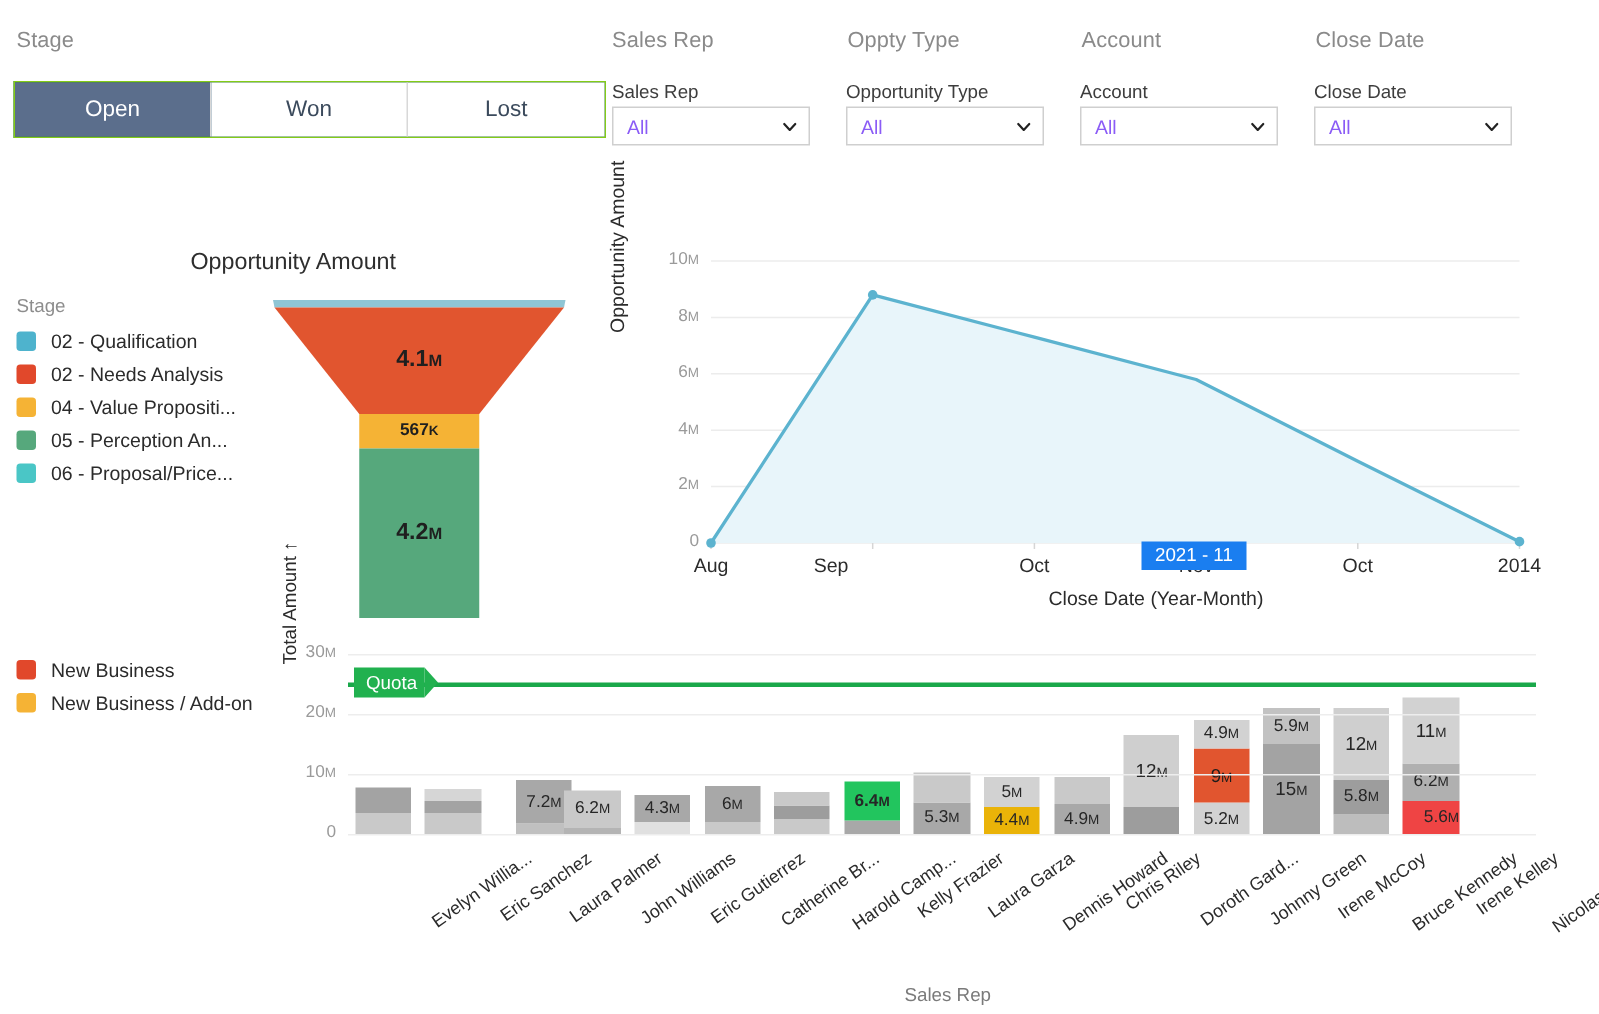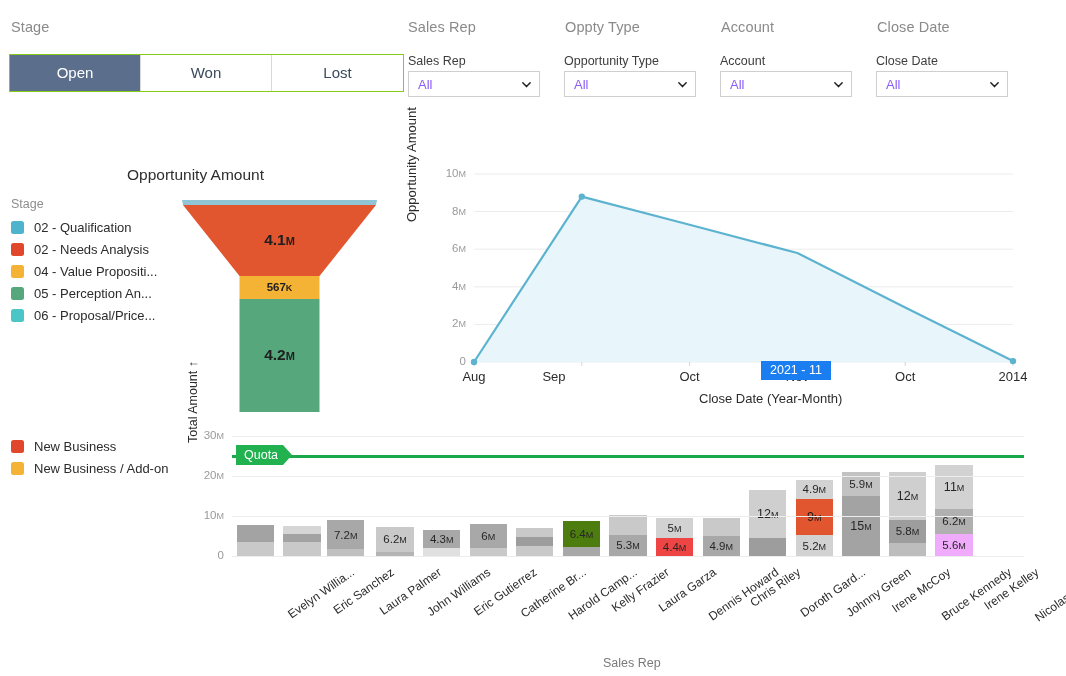--- a/index.html
+++ b/index.html
@@ -271,21 +271,21 @@
   <div class="bar-plot" id="bar-plot" style="left: 232px; top: 436px; width: 792px; height: 120px;">
       <div class="bar-col" style="left: 4.65882px; width: 37.2706px; height: 30.8px;">
         <div class="seg-rect" style="height: 14.4px; bottom: 0px; background: rgb(201, 201, 201);"></div>
         <div class="seg-rect" style="height: 16.4px; bottom: 14.4px; background: rgb(163, 163, 163);"></div>
       </div>
       <div class="bar-col" style="left: 51.2471px; width: 37.2706px; height: 30.4px;">
         <div class="seg-rect" style="height: 13.6px; bottom: 0px; background: rgb(201, 201, 201);"></div>
         <div class="seg-rect" style="height: 8.4px; bottom: 13.6px; background: rgb(163, 163, 163);"></div>
         <div class="seg-rect" style="height: 8.4px; bottom: 22px; background: rgb(214, 214, 214);"></div>
       </div>
-      <div class="bar-col" style="left: 95px; width: 37.2706px; height: 40px; text-decoration: underline;">
+      <div class="bar-col" style="left: 112px; width: 37.2706px; height: 40px; text-decoration: underline;">
         <div class="seg-rect" style="height: 6.8px; bottom: 0px; background: rgb(192, 192, 192);"></div>
         <div class="seg-rect" style="height: 28.8px; bottom: 6.8px; background: rgb(168, 168, 168);">
           <span class="seg-val">7.2<span style="font-size:9px">M</span></span>
         </div>
       </div>
       <div class="bar-col" style="left: 144.424px; width: 37.2706px; height: 29.2px;">
         <div class="seg-rect" style="height: 4.4px; bottom: 0px; background: rgb(180, 180, 180);"></div>
         <div class="seg-rect" style="height: 24.8px; bottom: 4.4px; background: rgb(201, 201, 201);">
           <span class="seg-val">6.2<span style="font-size:9px">M</span></span>
         </div>
@@ -302,32 +302,32 @@
           <span class="seg-val">6<span style="font-size:9px">M</span></span>
         </div>
       </div>
       <div class="bar-col" style="left: 284.188px; width: 37.2706px; height: 28.4px;">
         <div class="seg-rect" style="height: 10px; bottom: 0px; background: rgb(201, 201, 201);"></div>
         <div class="seg-rect" style="height: 8.8px; bottom: 10px; background: rgb(157, 157, 157);"></div>
         <div class="seg-rect" style="height: 9.6px; bottom: 18.8px; background: rgb(201, 201, 201);"></div>
       </div>
       <div class="bar-col" style="left: 330.776px; width: 37.2706px; height: 34.8px;">
         <div class="seg-rect" style="height: 9.2px; bottom: 0px; background: rgb(168, 168, 168);"></div>
-        <div class="seg-rect" style="height: 25.6px; bottom: 9.2px; background: #4d7c0f;">
+        <div class="seg-rect" style="height: 25.6px; bottom: 9.2px; background: #22c55e; font-weight: bold;">
           <span class="seg-val">6.4<span style="font-size:9px">M</span></span>
         </div>
       </div>
       <div class="bar-col" style="left: 377.365px; width: 37.2706px; height: 41.2px;">
         <div class="seg-rect" style="height: 21.2px; bottom: 0px; background: rgb(168, 168, 168);">
           <span class="seg-val">5.3<span style="font-size:9px">M</span></span>
         </div>
         <div class="seg-rect" style="height: 20px; bottom: 21.2px; background: rgb(201, 201, 201);"></div>
       </div>
       <div class="bar-col" style="left: 423.953px; width: 37.2706px; height: 37.6px;">
-        <div class="seg-rect" style="height: 17.6px; bottom: 0px; background: #ef4444;">
+        <div class="seg-rect" style="height: 17.6px; bottom: 0px; background: #eab308;">
           <span class="seg-val">4.4<span style="font-size:9px">M</span></span>
         </div>
         <div class="seg-rect" style="height: 20px; bottom: 17.6px; background: rgb(210, 210, 210);">
           <span class="seg-val">5<span style="font-size:9px">M</span></span>
         </div>
       </div>
       <div class="bar-col" style="left: 470.541px; width: 37.2706px; height: 38px;">
         <div class="seg-rect" style="height: 19.6px; bottom: 0px; background: rgb(168, 168, 168);">
           <span class="seg-val">4.9<span style="font-size:9px">M</span></span>
         </div>
@@ -361,21 +361,21 @@
       <div class="bar-col" style="left: 656.894px; width: 37.2706px; height: 84.4px;">
         <div class="seg-rect" style="height: 13.2px; bottom: 0px; background: rgb(189, 189, 189);"></div>
         <div class="seg-rect" style="height: 23.2px; bottom: 13.2px; background: rgb(157, 157, 157);">
           <span class="seg-val">5.8<span style="font-size:9px">M</span></span>
         </div>
         <div class="seg-rect" style="height: 48px; bottom: 36.4px; background: rgb(207, 207, 207);">
           <span class="seg-val lg">12<span style="font-size:9px">M</span></span>
         </div>
       </div>
       <div class="bar-col" style="left: 703.482px; width: 37.2706px; height: 91.2px;">
-        <div class="seg-rect" style="height: 22.4px; bottom: 0px; background: #f0abfc;">
+        <div class="seg-rect" style="height: 22.4px; bottom: 0px; background: #ef4444; justify-content: flex-end;">
           <span class="seg-val">5.6<span style="font-size:9px">M</span></span>
         </div>
         <div class="seg-rect" style="height: 24.8px; bottom: 22.4px; background: rgb(176, 176, 176);">
           <span class="seg-val">6.2<span style="font-size:9px">M</span></span>
         </div>
         <div class="seg-rect" style="height: 44px; bottom: 47.2px; background: rgb(210, 210, 210);">
           <span class="seg-val lg">11<span style="font-size:9px">M</span></span>
         </div>
       </div>
     </div>

